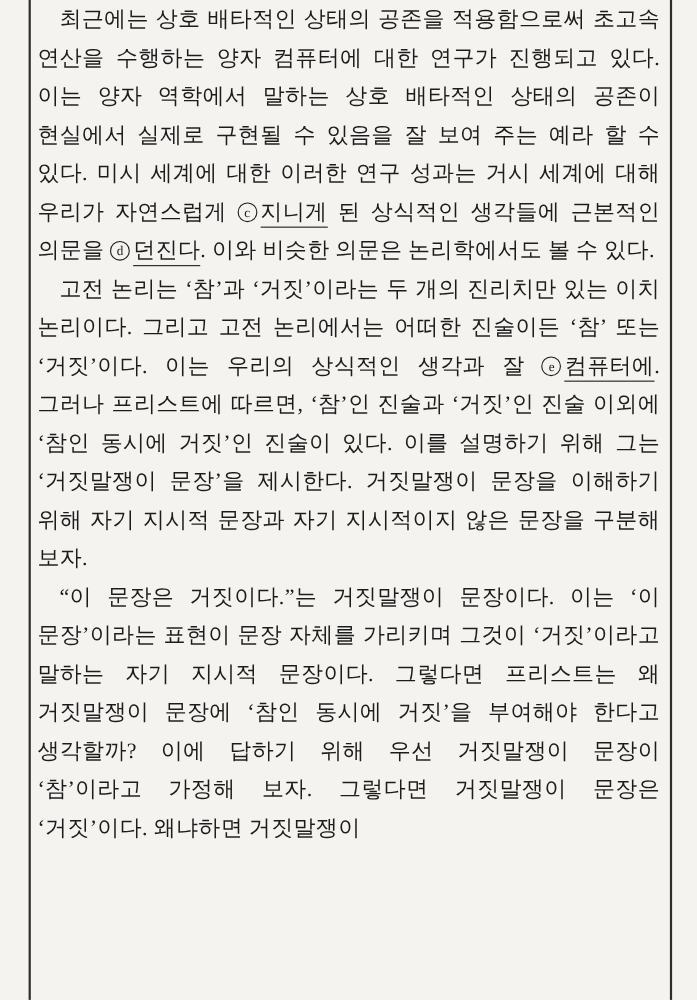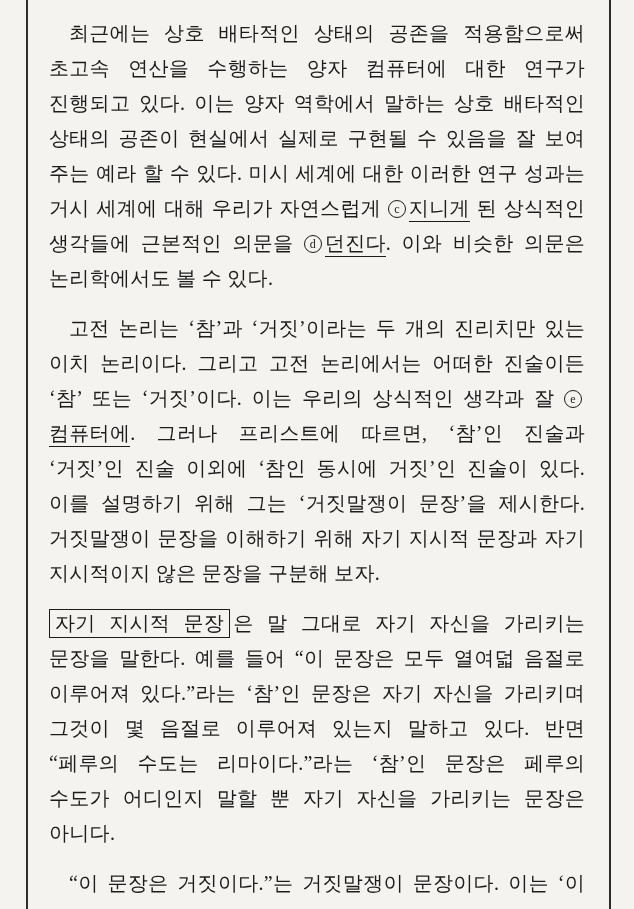--- a/index.html
+++ b/index.html
@@ -34,21 +34,21 @@
     width: 566px;
     font-size: 20px;
     line-height: 35px;
     letter-spacing: 0.3px;
     color: #1c1c1c;
     text-align: justify;
     word-break: keep-all;
     overflow-wrap: break-word;
   }
   p.para {
-    margin: 15px;
+    margin: 0;
     padding: 0;
     text-indent: 1em;
   }
   p.para.no-indent {
     text-indent: 0;
   }
   .circle-marker {
     display: inline-flex;
     align-items: center;
     justify-content: center;
@@ -75,16 +75,15 @@
 </style>
 </head>
 <body>
 
 <div class="page">
   <div class="rule rule-left"></div>
   <div class="rule rule-right"></div>
   <div class="passage" id="passage">
       <p class="para"><span>최근에는 상호 배타적인 상태의 공존을 적용함으로써 초고속 연산을 수행하는 양자 컴퓨터에 대한 연구가 진행되고 있다. 이는 양자 역학에서 말하는 상호 배타적인 상태의 공존이 현실에서 실제로 구현될 수 있음을 잘 보여 주는 예라 할 수 있다. 미시 세계에 대한 이러한 연구 성과는 거시 세계에 대해 우리가 자연스럽게 </span><span class="circle-marker">c</span><span class="underlined">지니게</span><span> 된 상식적인 생각들에 근본적인 의문을 </span><span class="circle-marker">d</span><span class="underlined">던진다</span><span>. 이와 비슷한 의문은 논리학에서도 볼 수 있다.</span></p>
       <p class="para"><span>고전 논리는 ‘참’과 ‘거짓’이라는 두 개의 진리치만 있는 이치 논리이다. 그리고 고전 논리에서는 어떠한 진술이든 ‘참’ 또는 ‘거짓’이다. 이는 우리의 상식적인 생각과 잘 </span><span class="circle-marker">e</span><span class="underlined">컴퓨터에</span><span>. 그러나 프리스트에 따르면, ‘참’인 진술과 ‘거짓’인 진술 이외에 ‘참인 동시에 거짓’인 진술이 있다. 이를 설명하기 위해 그는 ‘거짓말쟁이 문장’을 제시한다. 거짓말쟁이 문장을 이해하기 위해 자기 지시적 문장과 자기 지시적이지 않은 문장을 구분해 보자.</span></p>
-      <p class="para no-indent"><span class="boxed-term">자기 지시적 문장</span><span>은 말 그대로 자기 자신을 가리키는 문장을 말한다. 예를 들어 “이 문장은 모두 열여덟 음절로 이루어져 있다.”라는 ‘참’인 문장은 자기 자신을 가리키며 그것이 몇 음절로 이루어져 있는지 말하고 있다. 반면 “페루의 수도는 리마이다.”라는 ‘참’인 문장은 페루의 수도가 어디인지 말할 뿐 자기 자신을 가리키는 문장은 아니다.</span></p>
       <p class="para"><span>“이 문장은 거짓이다.”는 거짓말쟁이 문장이다. 이는 ‘이 문장’이라는 표현이 문장 자체를 가리키며 그것이 ‘거짓’이라고 말하는 자기 지시적 문장이다. 그렇다면 프리스트는 왜 거짓말쟁이 문장에 ‘참인 동시에 거짓’을 부여해야 한다고 생각할까? 이에 답하기 위해 우선 거짓말쟁이 문장이 ‘참’이라고 가정해 보자. 그렇다면 거짓말쟁이 문장은 ‘거짓’이다. 왜냐하면 거짓말쟁이</span></p>
     </div>
 </div>
 
 </body></html>

